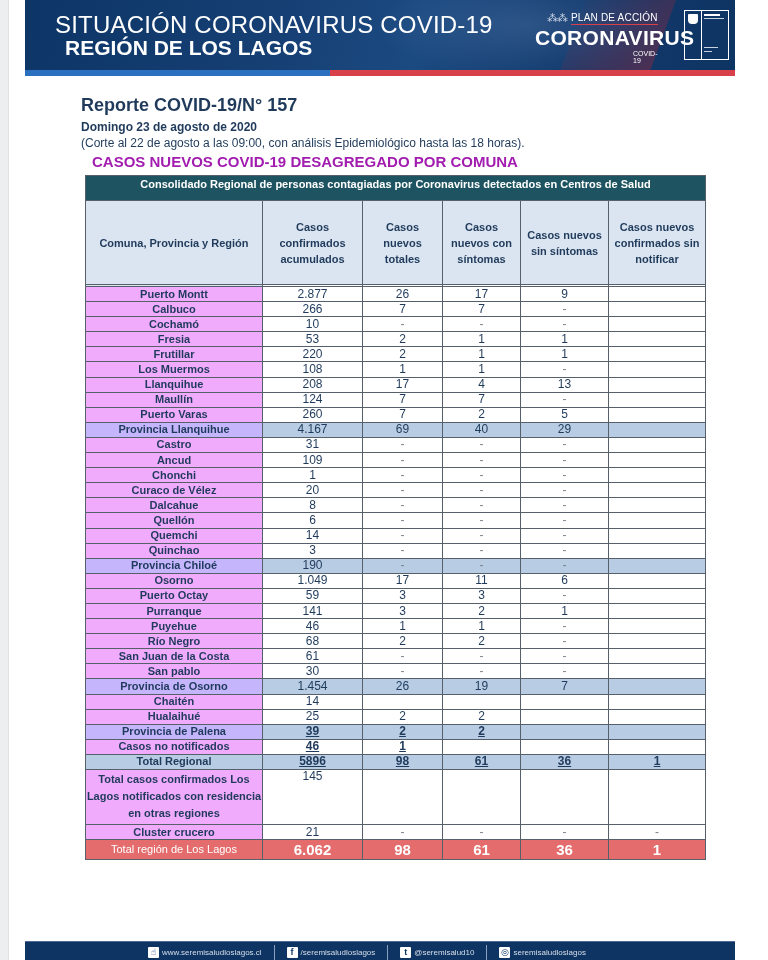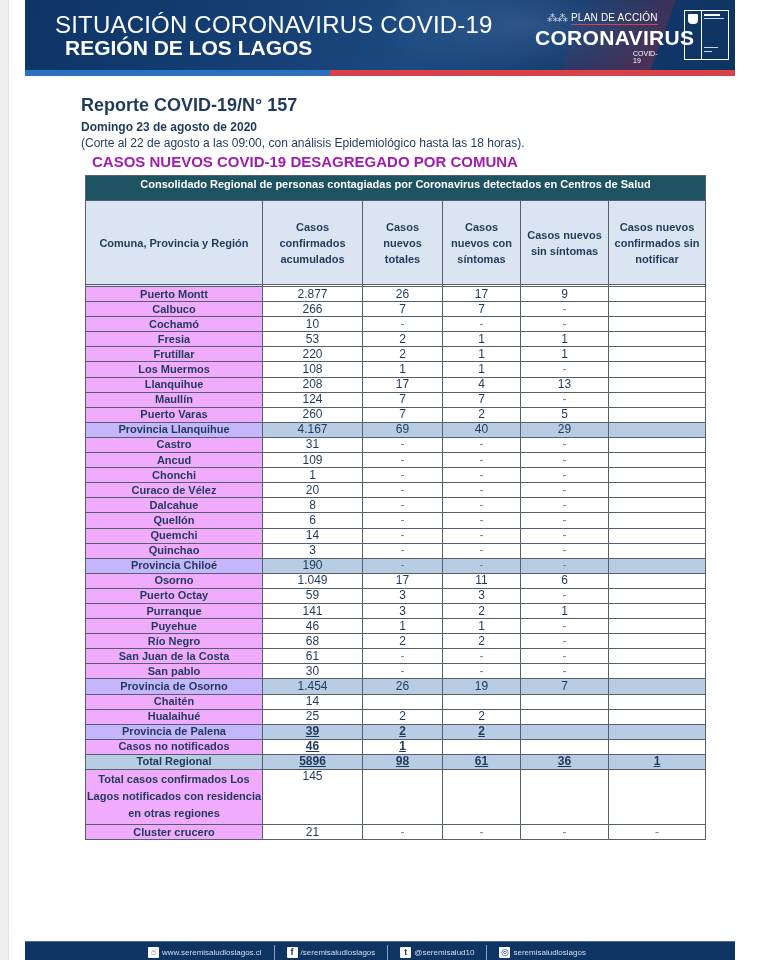--- a/index.html
+++ b/index.html
@@ -400,20 +400,28 @@
         <td class="num"></td>
       </tr>
       <tr class="data">
         <td class="name">Cluster crucero</td>
         <td class="num">21</td>
         <td class="num dash">-</td>
         <td class="num dash">-</td>
         <td class="num dash">-</td>
         <td class="num dash">-</td>
       </tr>
+      <tr class="data grand">
+        <td class="name">Total región de Los Lagos</td>
+        <td class="num">6.062</td>
+        <td class="num">98</td>
+        <td class="num">61</td>
+        <td class="num">36</td>
+        <td class="num">1</td>
+      </tr>
     </tbody>
 </table>
 
 <div class="footer"></div>
 <div class="footer-items" id="footer-items">
     <div class="fitem">
       <span class="ficon">☝</span>
       <span>www.seremisaludloslagos.cl</span>
     </div>
     <div class="fitem">

